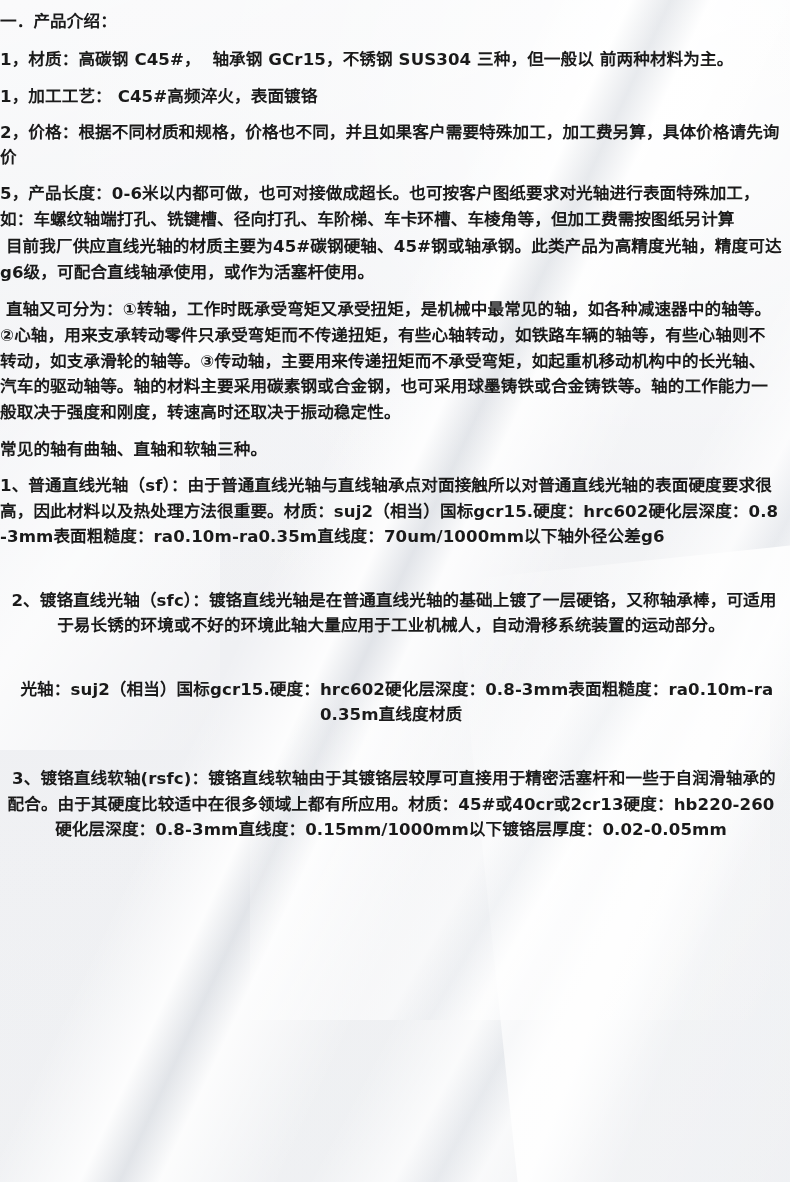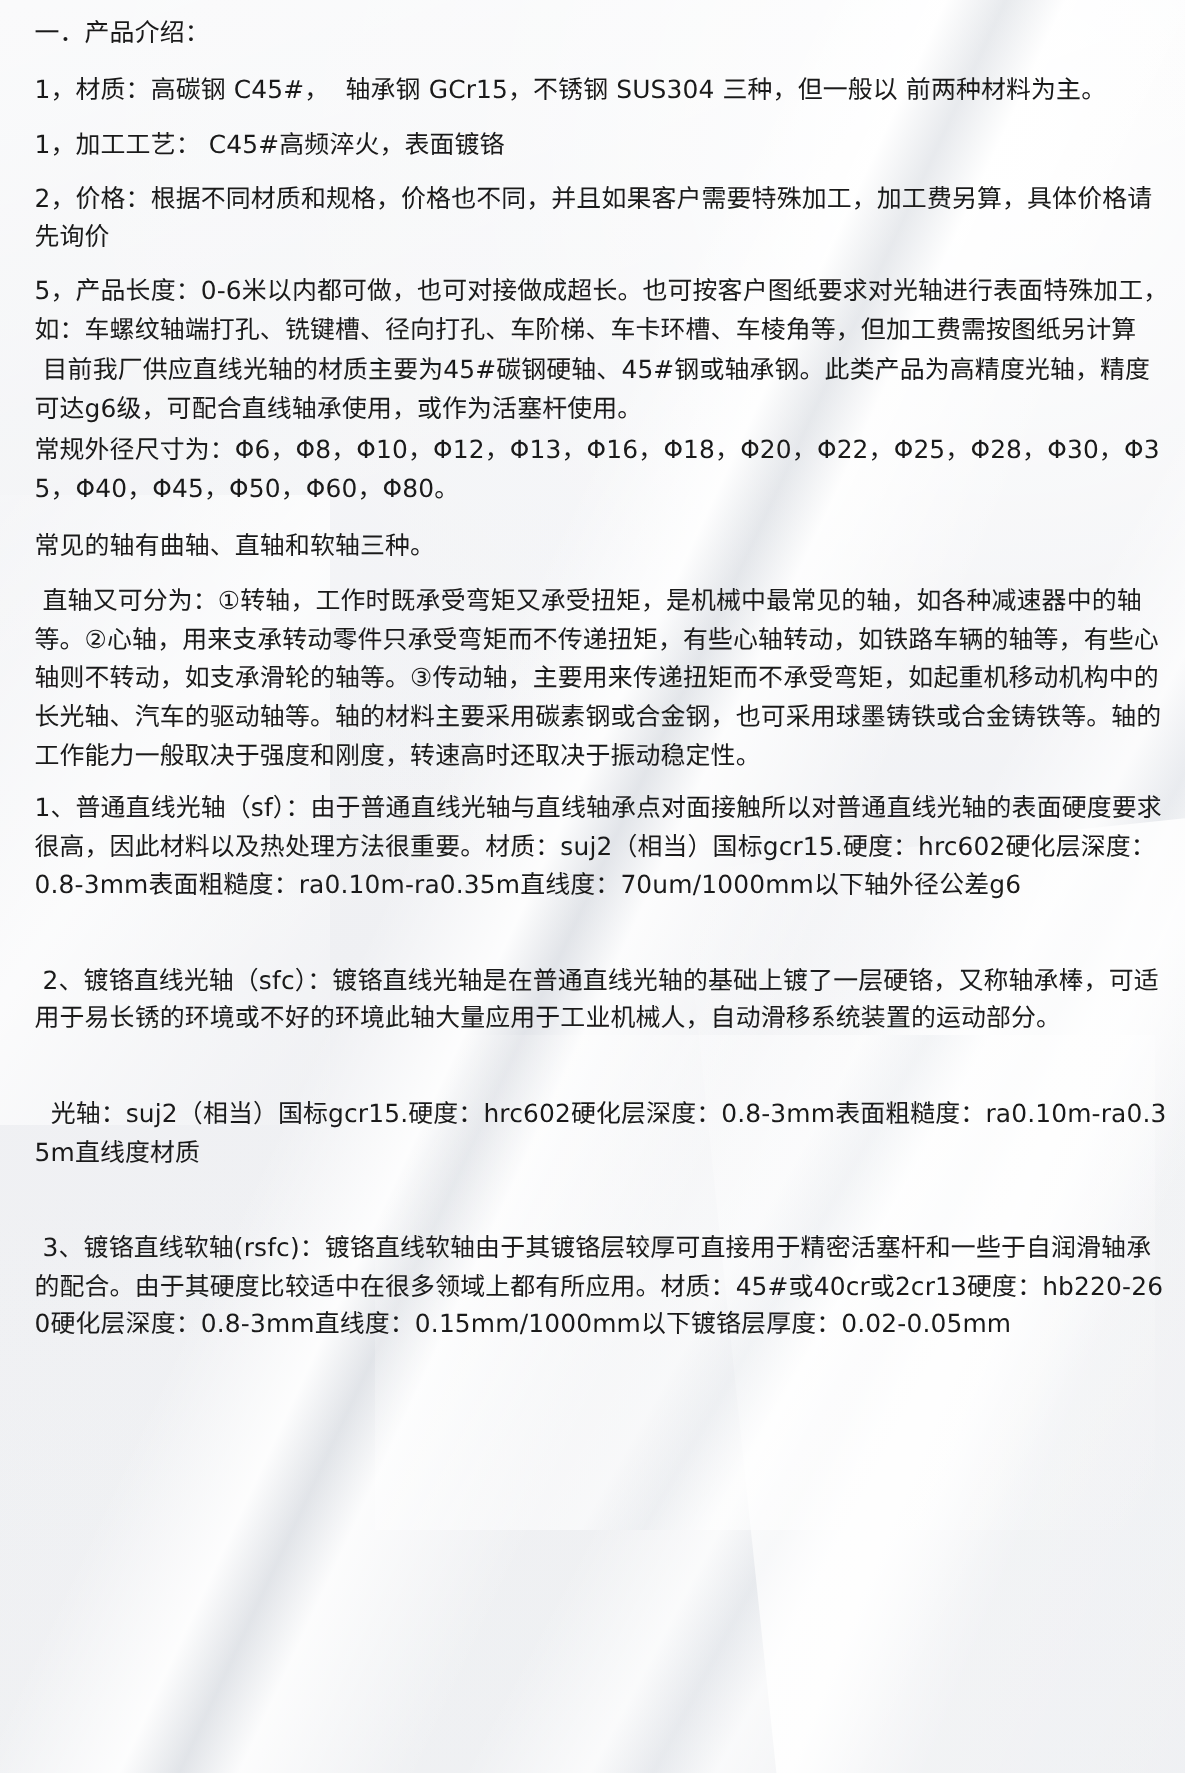--- a/index.html
+++ b/index.html
@@ -14,21 +14,21 @@
     background: #f2f3f5;
     font-family: "DejaVu Sans", "Liberation Sans", sans-serif;
   }
 
   
   .page {
     position: relative;
     width: 790px;
     height: 1182px;
     box-sizing: border-box;
-    padding: 9px 8px 0 23px;
+    padding: 9px 8px 0 0;
     background:
       
       linear-gradient(115deg,
         rgba(255,255,255,0) 0%,
         rgba(255,255,255,0) 40%,
         rgba(255,255,255,0.85) 47%,
         rgba(214,218,224,0.55) 50%,
         rgba(255,255,255,0.80) 53%,
         rgba(255,255,255,0) 62%,
         rgba(255,255,255,0) 100%),
@@ -43,20 +43,21 @@
       linear-gradient(160deg,
         rgba(255,255,255,0.55) 0%,
         rgba(255,255,255,0.10) 30%,
         rgba(255,255,255,0.00) 55%,
         rgba(236,238,241,0.55) 100%),
       radial-gradient(120% 80% at 85% 8%,
         rgba(255,255,255,0.95) 0%,
         rgba(255,255,255,0.20) 38%,
         rgba(255,255,255,0) 70%),
       linear-gradient(180deg, #f4f5f7 0%, #eff0f3 55%, #f1f2f4 100%);
+    font-weight: bold;
   }
 
   
   .sheen-a,
   .sheen-b,
   .sheen-c {
     position: absolute;
     pointer-events: none;
   }
   .sheen-a {
@@ -107,42 +108,41 @@
     font-size: 16.6px;
     line-height: 25.6px;
     letter-spacing: 0.1px;
     text-align: left;
     white-space: pre-wrap;
     word-break: break-all;
     -webkit-font-smoothing: antialiased;
   }
   p.para.gap-sm { margin-top: 12px; }
   p.para.gap-md { margin-top: 10px; }
-  p.para.gap-xl { margin-top: 38px; }
+  p.para.gap-xl { margin-top: 38px; text-align: center; }
   p.para.tight  { margin-top: 2px; }
 </style>
 </head>
 <body>
 
 <div class="page" style="background-color: rgb(241, 242, 244); color: rgb(26, 26, 26);">
 
   <div class="sheen-a"></div>
   <div class="sheen-b"></div>
   <div class="sheen-c"></div>
 
   <div class="content" id="doc-content">
 
   <p class="para">一．产品介绍：</p>
       <p class="para gap-sm">1，材质：高碳钢 C45#，  轴承钢 GCr15，不锈钢 SUS304 三种，但一般以 前两种材料为主。</p>
       <p class="para gap-sm">1，加工工艺： C45#高频淬火，表面镀铬</p>
       <p class="para gap-md">2，价格：根据不同材质和规格，价格也不同，并且如果客户需要特殊加工，加工费另算，具体价格请先询价</p>
       <p class="para gap-md">5，产品长度：0-6米以内都可做，也可对接做成超长。也可按客户图纸要求对光轴进行表面特殊加工，如：车螺纹轴端打孔、铣键槽、径向打孔、车阶梯、车卡环槽、车棱角等，但加工费需按图纸另计算</p>
       <p class="para tight"> 目前我厂供应直线光轴的材质主要为45#碳钢硬轴、45#钢或轴承钢。此类产品为高精度光轴，精度可达g6级，可配合直线轴承使用，或作为活塞杆使用。</p>
-      <p class="para tight">常规外径尺寸为：Φ6，Φ8，Φ10，Φ12，Φ13，Φ16，Φ18，Φ20，Φ22，Φ25，Φ28，Φ30，Φ35，Φ40，Φ45，Φ50，Φ60，Φ80。</p>
+      <p class="para gap-sm"> 直轴又可分为：①转轴，工作时既承受弯矩又承受扭矩，是机械中最常见的轴，如各种减速器中的轴等。②心轴，用来支承转动零件只承受弯矩而不传递扭矩，有些心轴转动，如铁路车辆的轴等，有些心轴则不转动，如支承滑轮的轴等。③传动轴，主要用来传递扭矩而不承受弯矩，如起重机移动机构中的长光轴、汽车的驱动轴等。轴的材料主要采用碳素钢或合金钢，也可采用球墨铸铁或合金铸铁等。轴的工作能力一般取决于强度和刚度，转速高时还取决于振动稳定性。</p>
       <p class="para gap-sm">常见的轴有曲轴、直轴和软轴三种。</p>
-      <p class="para gap-sm"> 直轴又可分为：①转轴，工作时既承受弯矩又承受扭矩，是机械中最常见的轴，如各种减速器中的轴等。②心轴，用来支承转动零件只承受弯矩而不传递扭矩，有些心轴转动，如铁路车辆的轴等，有些心轴则不转动，如支承滑轮的轴等。③传动轴，主要用来传递扭矩而不承受弯矩，如起重机移动机构中的长光轴、汽车的驱动轴等。轴的材料主要采用碳素钢或合金钢，也可采用球墨铸铁或合金铸铁等。轴的工作能力一般取决于强度和刚度，转速高时还取决于振动稳定性。</p>
       <p class="para gap-md">1、普通直线光轴（sf）：由于普通直线光轴与直线轴承点对面接触所以对普通直线光轴的表面硬度要求很高，因此材料以及热处理方法很重要。材质：suj2（相当）国标gcr15.硬度：hrc602硬化层深度：0.8-3mm表面粗糙度：ra0.10m-ra0.35m直线度：70um/1000mm以下轴外径公差g6</p>
       <p class="para gap-xl"> 2、镀铬直线光轴（sfc）：镀铬直线光轴是在普通直线光轴的基础上镀了一层硬铬，又称轴承棒，可适用于易长锈的环境或不好的环境此轴大量应用于工业机械人，自动滑移系统装置的运动部分。</p>
       <p class="para gap-xl">  光轴：suj2（相当）国标gcr15.硬度：hrc602硬化层深度：0.8-3mm表面粗糙度：ra0.10m-ra0.35m直线度材质</p>
       <p class="para gap-xl"> 3、镀铬直线软轴(rsfc)：镀铬直线软轴由于其镀铬层较厚可直接用于精密活塞杆和一些于自润滑轴承的配合。由于其硬度比较适中在很多领域上都有所应用。材质：45#或40cr或2cr13硬度：hb220-260硬化层深度：0.8-3mm直线度：0.15mm/1000mm以下镀铬层厚度：0.02-0.05mm</p>
     </div>
 
 </div>
 
 </body></html>

